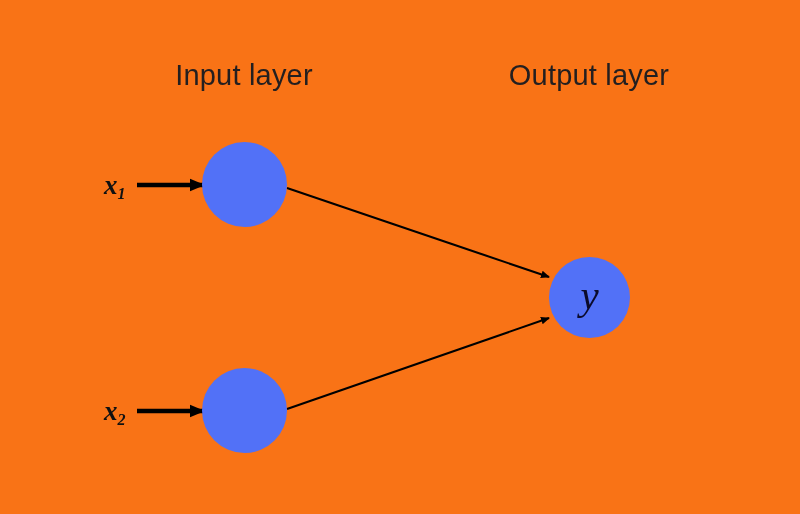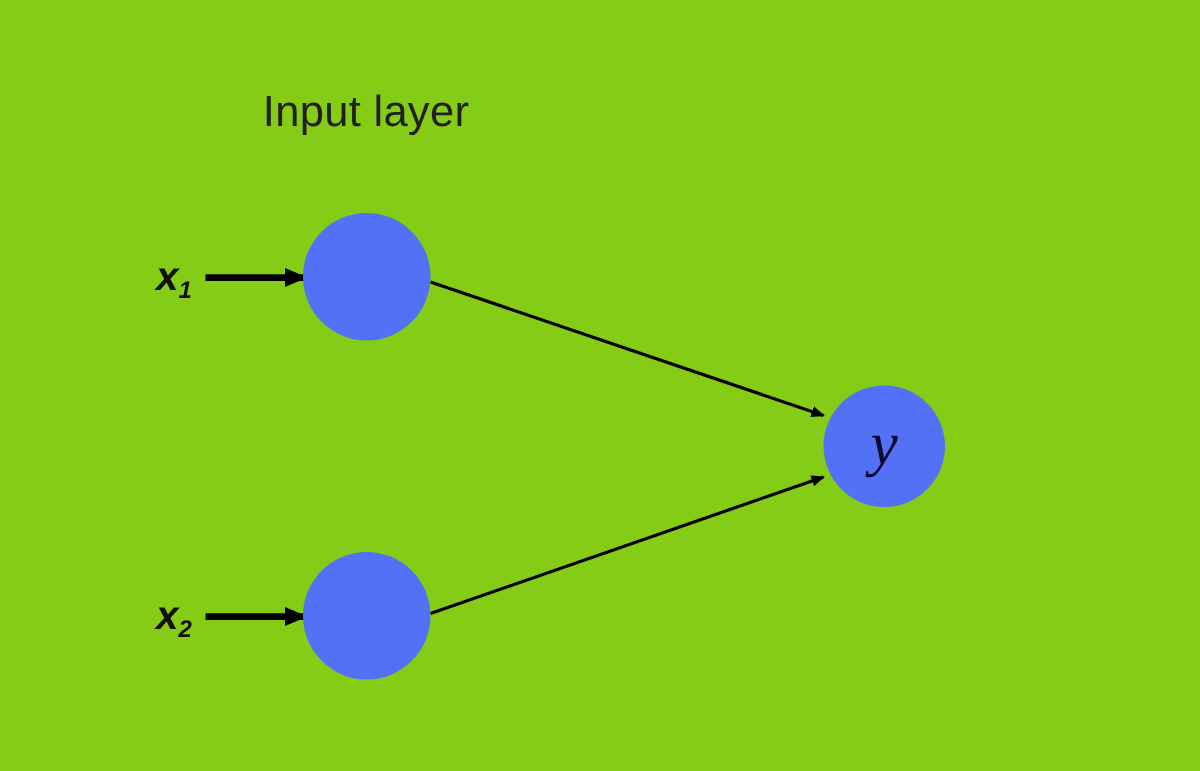--- a/index.html
+++ b/index.html
@@ -4,21 +4,21 @@
 <style>
   html, body {
     margin: 0;
     padding: 0;
     background: #ffffff;
   }
   #canvas {
     position: relative;
     width: 800px;
     height: 514px;
-    background: #84cc16;
+    background: #f97316;
     overflow: hidden;
     font-family: "Liberation Sans", sans-serif;
   }
   .layer-label {
     position: absolute;
     font-family: "Liberation Sans", sans-serif;
     font-size: 29px;
     font-weight: 400;
     color: #231f20;
     letter-spacing: 0.2px;
@@ -46,21 +46,21 @@
     font-style: italic;
     font-size: 41px;
     color: #0b0b2c;
     line-height: 1;
     position: relative;
     top: -2px;
   }
 
   .input-var {
     position: absolute;
-    font-family: Liberation Sans, sans-serif;
+    font-family: Liberation Serif, serif;
     font-style: italic;
     font-size: 27px;
     font-weight: 700;
     color: #111111;
     white-space: nowrap;
     transform: translateY(-50%);
   }
   .input-var sub {
     font-size: 16px;
     font-style: italic;
@@ -100,20 +100,21 @@
 
     <line x1="137" y1="411" x2="203" y2="411" stroke="#000000" stroke-width="4.5" marker-end="url(#arrow-thick)"></line>
 
     <line x1="287" y1="188" x2="549" y2="277" stroke="#000000" stroke-width="2.1" marker-end="url(#arrow-thin)"></line>
 
     <line x1="287" y1="409" x2="549" y2="318" stroke="#000000" stroke-width="2.1" marker-end="url(#arrow-thin)"></line>
   </svg>
 
   <div class="layer-label" id="label-input">Input layer</div>
 
+  <div class="layer-label" id="label-output">Output layer</div>
 
   <div class="node" id="node-input-1"></div>
   <div class="node" id="node-input-2"></div>
 
   <div class="node" id="node-output">
     <span class="node-label">y</span>
   </div>
 
   <div class="input-var" id="var-x1">
     <span>x</span><sub>1</sub>

